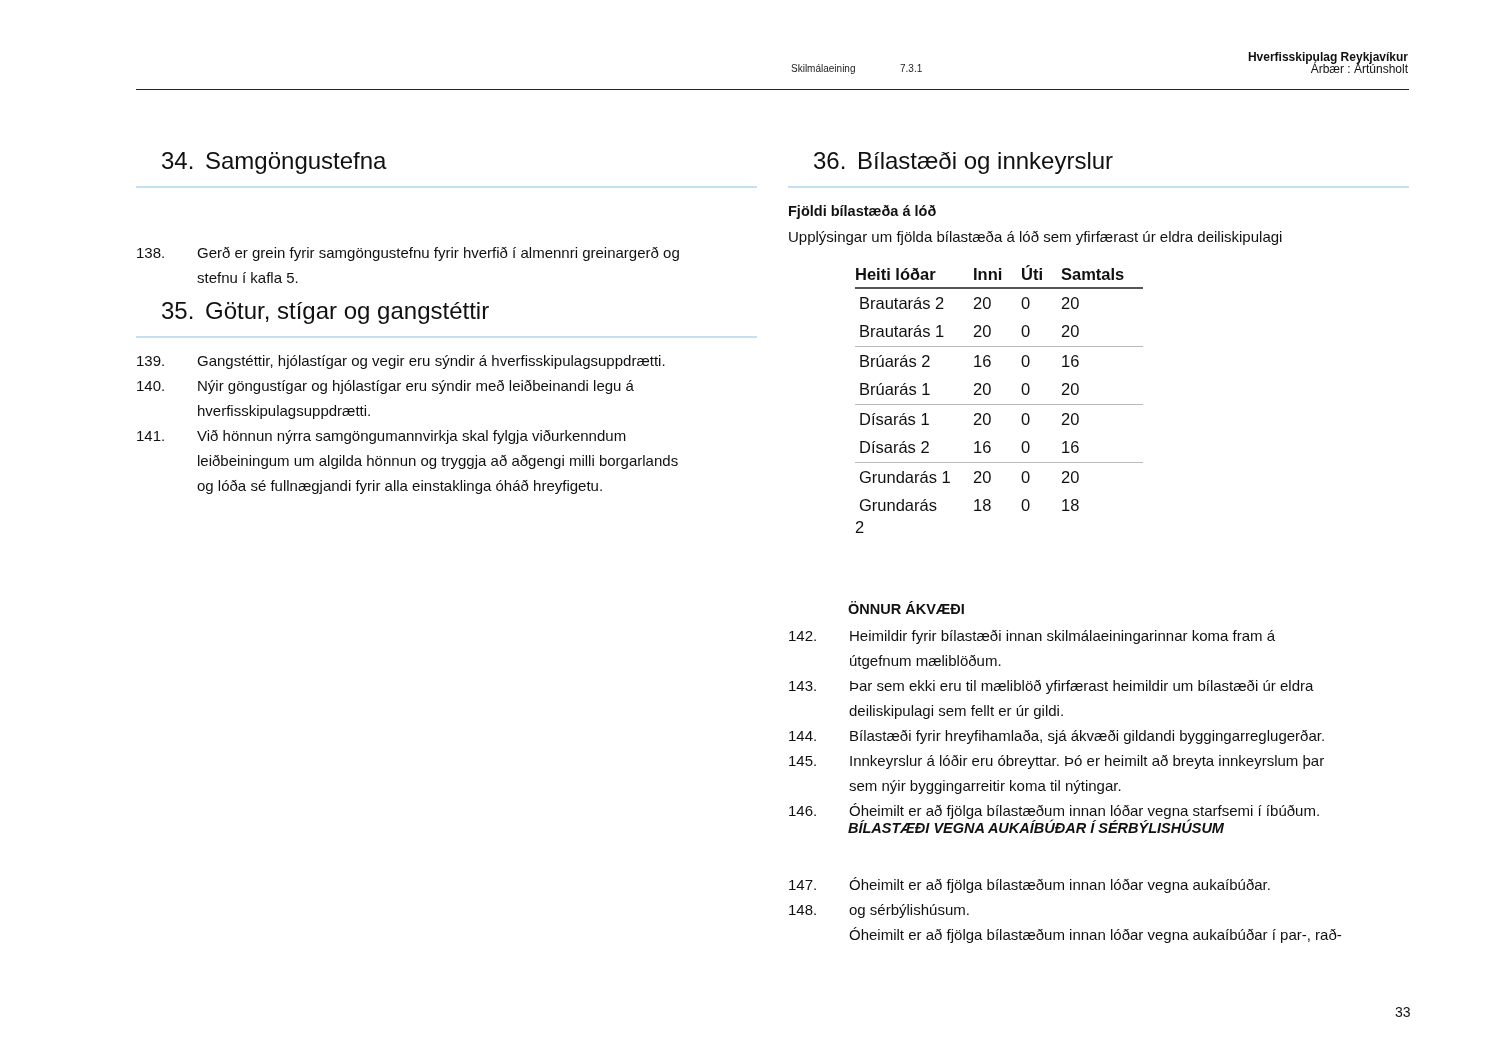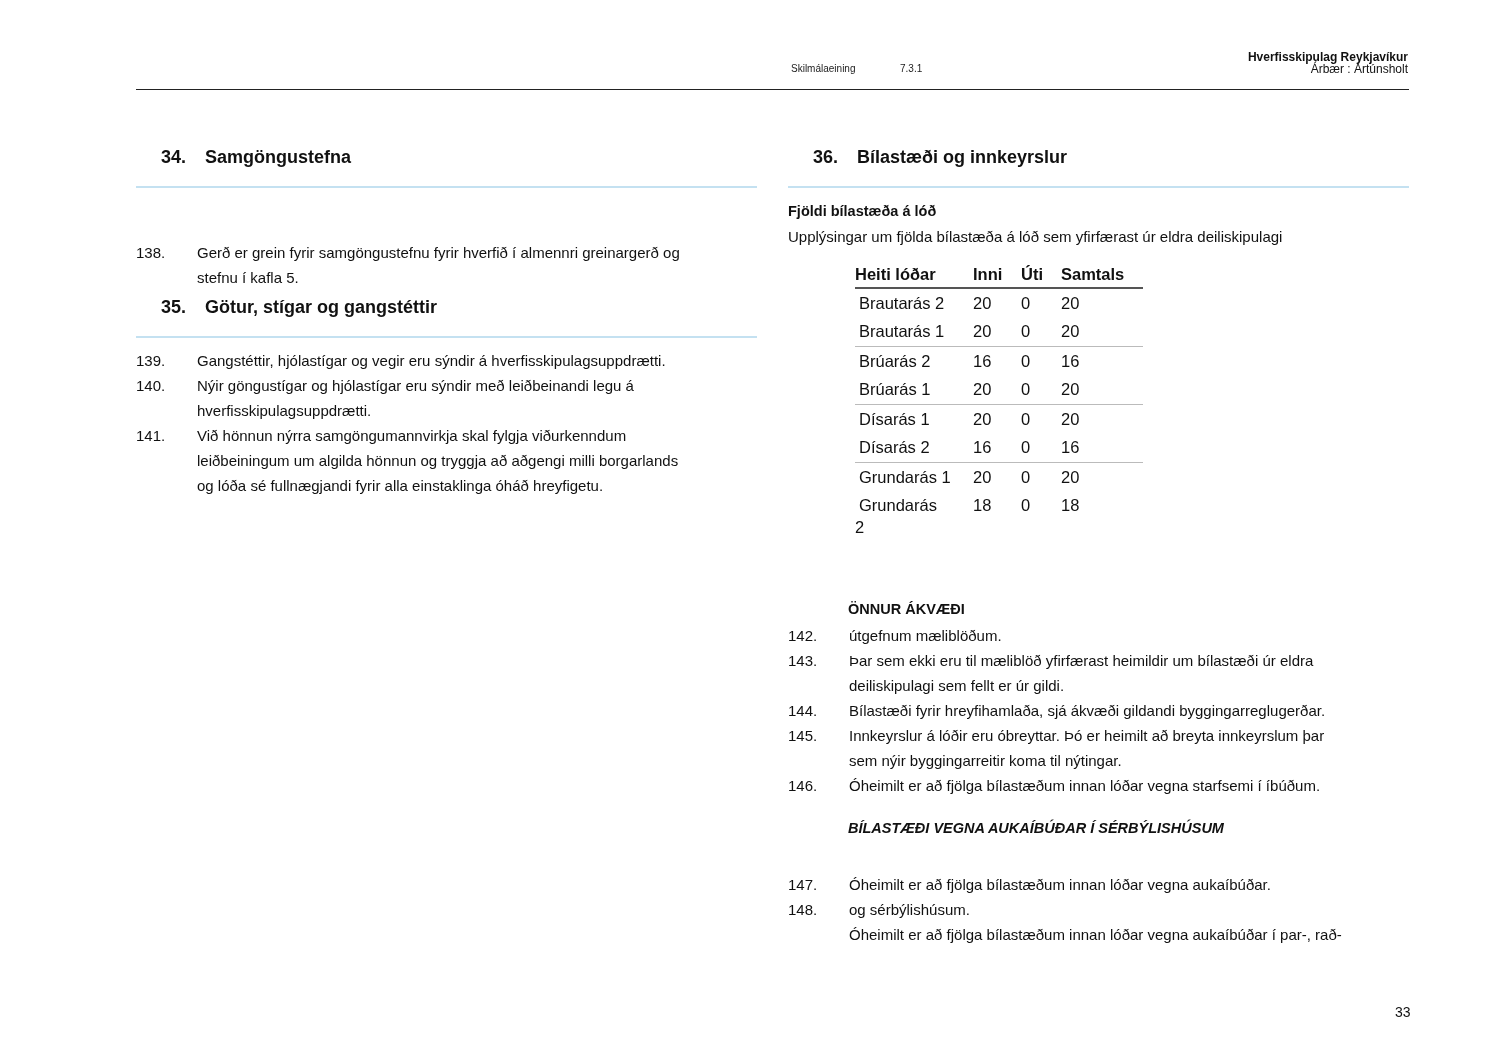--- a/index.html
+++ b/index.html
@@ -3,21 +3,21 @@
 <meta charset="utf-8">
 <style>
   html, body { margin: 0; padding: 0; background: #ffffff; }
   body { width: 1500px; height: 1061px; position: relative; overflow: hidden;
          font-family: "Liberation Sans", sans-serif; color: #111111; }
   .abs { position: absolute; }
   .hdr-small { font-size: 10px; color: #222; }
   .hdr-right { right: 92px; text-align: right; font-size: 12px; line-height: 12px; }
   .hdr-right .b { font-weight: bold; }
   .topline { left: 136px; top: 89px; width: 1273px; height: 1px; background: #222; }
-  .sec-title { font-size: 18px; font-weight: bold; }
+  .sec-title { font-size: 24px; font-weight: normal; }
   .sec-title .num { display: inline-block; width: 44px; }
   .rule { height: 2px; background: #c4e1f1; }
   .para { font-size: 15px; line-height: 25px; }
   .item { position: relative; padding-left: 61px; }
   .item .n { position: absolute; left: 0; top: 0; }
   .item .t { display: block; }
   .subhead { font-size: 14.5px; font-weight: bold; }
   table.park { border-collapse: collapse; font-size: 16.5px; }
   table.park th { text-align: left; font-weight: bold; padding: 0 8px 0 0; height: 26px; border-bottom: 2px solid #555; }
   table.park td { padding: 0 8px 0 4px; height: 28.5px; vertical-align: middle; }
@@ -138,20 +138,21 @@
       </tr>
     </tbody>
   </table>
   <div style="font-size:16.5px; margin-top:-2px;">2</div>
 </div>
 
 <div class="abs subhead" style="left:848px; top:601px;">ÖNNUR ÁKVÆÐI</div>
 <div class="abs para" style="left:788px; top:623px; width:621px;">
   <div class="item">
     <span class="n">142.</span>
+    <span class="t">Heimildir fyrir bílastæði innan skilmálaeiningarinnar koma fram á</span>
     <span class="t cont">útgefnum mæliblöðum.</span>
   </div>
   <div class="item">
     <span class="n">143.</span>
     <span class="t">Þar sem ekki eru til mæliblöð yfirfærast heimildir um bílastæði úr eldra</span>
     <span class="t cont">deiliskipulagi sem fellt er úr gildi.</span>
   </div>
   <div class="item">
     <span class="n">144.</span>
     <span class="t">Bílastæði fyrir hreyfihamlaða, sjá ákvæði gildandi byggingarreglugerðar.</span>

